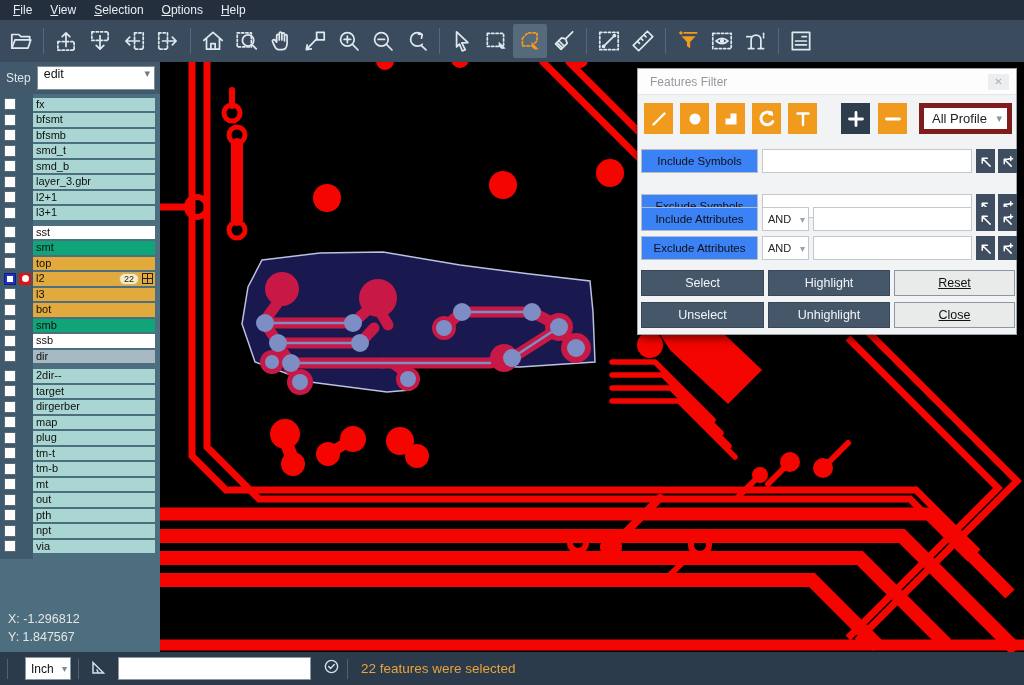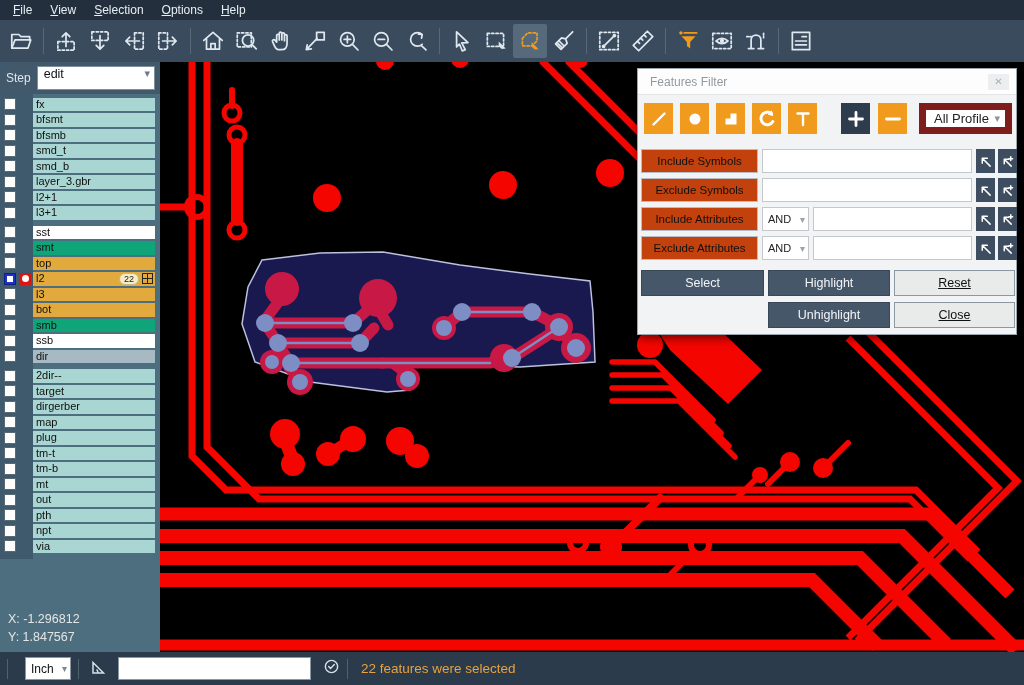--- a/index.html
+++ b/index.html
@@ -82,25 +82,25 @@
                   border-bottom:1px solid #e3e5e7; }
   #dialog-title span { position:absolute; left:12px; top:6px; font-size:12px; color:#93999f; }
   #dialog-close { position:absolute; right:7px; top:5px; width:21px; height:16px; background:#eceeef;
                   color:#a9b0b6; font-size:10px; text-align:center; line-height:15px; }
   .dtool { position:absolute; width:29px; height:31px; top:34px; display:flex; align-items:center;
            justify-content:center; background:var(--accent-orange); }
   .dtool.dark { background:#2e3d4d; }
   .dtool svg { stroke:#fff; fill:none; stroke-width:2.4; stroke-linecap:round; stroke-linejoin:round; }
   .dtool .fw { fill:#fff; stroke:none; }
   #profile-select { position:absolute; right:4px; top:34px; width:93px; height:31px; background:#fff;
-                    border:7px solid #7f1d1d; display:flex; align-items:center; padding-left:8px;
+                    border:5px solid #7f1d1d; display:flex; align-items:center; padding-left:8px;
                     font-size:13px; color:#222; }
   #profile-select .chev { margin-left:auto; margin-right:5px; color:#8a949c; font-size:11px; }
   .frow { position:absolute; left:3px; width:374px; height:24px; }
-  .frow-label { position:absolute; left:0; top:0; width:117px; height:24px; background:#c2410c;
+  .frow-label { position:absolute; left:0; top:0; width:117px; height:24px; background:#3b82f6;
                 border:1px solid #b7bdc3; font-size:11.5px; color:#111; display:flex;
                 align-items:center; justify-content:center; }
   .frow-input { position:absolute; top:0; height:24px; background:#fff; border:1px solid #c3c8cd;
                 font-size:12px; padding:0 4px; font-family:"Liberation Sans",sans-serif; }
   .inp-wide { left:121px; width:210px; }
   .inp-narrow { left:172px; width:159px; }
   .frow-op { position:absolute; left:121px; top:0; width:47px; height:24px; background:#fff;
              border:1px solid #c3c8cd; font-size:11px; color:#222; display:flex; align-items:center;
              padding-left:5px; }
   .frow-op .chev { margin-left:auto; margin-right:3px; color:#9aa2aa; font-size:10px; }
@@ -736,21 +736,21 @@
           <svg width="13" height="13" viewBox="0 0 14 14">
             <path d="M12 12 L3.5 3.5 M3.5 9 V3.5 H9"></path>
           </svg>
         </div>
       <div class="pick-btn pb2">
           <svg width="13" height="13" viewBox="0 0 14 14">
             <path d="M11 12 L3.5 4.5 M3.5 9.5 V4.5 H8.5 M10.5 2 v4 M8.5 4 h4"></path>
           </svg>
         </div>
     </div>
-    <div class="frow" style="top:109px">
+    <div class="frow" style="top:125px">
       <div class="frow-label">Exclude Symbols</div>
       <input class="frow-input inp-wide" value="" style="">
       <div class="pick-btn pb1">
           <svg width="13" height="13" viewBox="0 0 14 14">
             <path d="M12 12 L3.5 3.5 M3.5 9 V3.5 H9"></path>
           </svg>
         </div>
       <div class="pick-btn pb2">
           <svg width="13" height="13" viewBox="0 0 14 14">
             <path d="M11 12 L3.5 4.5 M3.5 9.5 V4.5 H8.5 M10.5 2 v4 M8.5 4 h4"></path>
@@ -790,20 +790,21 @@
       <div class="pick-btn pb2">
           <svg width="13" height="13" viewBox="0 0 14 14">
             <path d="M11 12 L3.5 4.5 M3.5 9.5 V4.5 H8.5 M10.5 2 v4 M8.5 4 h4"></path>
           </svg>
         </div>
     </div>
 
     <div class="dbtn dark br1 bc1">Select</div>
     <div class="dbtn dark br1 bc2">Highlight</div>
     <div class="dbtn light br1 bc3">Reset</div>
+    <div class="dbtn dark br2 bc1">Unselect</div>
     <div class="dbtn dark br2 bc2">Unhighlight</div>
     <div class="dbtn light br2 bc3">Close</div>
   </div>
 
   <div id="statusbar">
     <div class="ssep"></div>
     <div id="unit-select">
       <span>Inch</span>
       <span class="chev">▾</span>
     </div>

